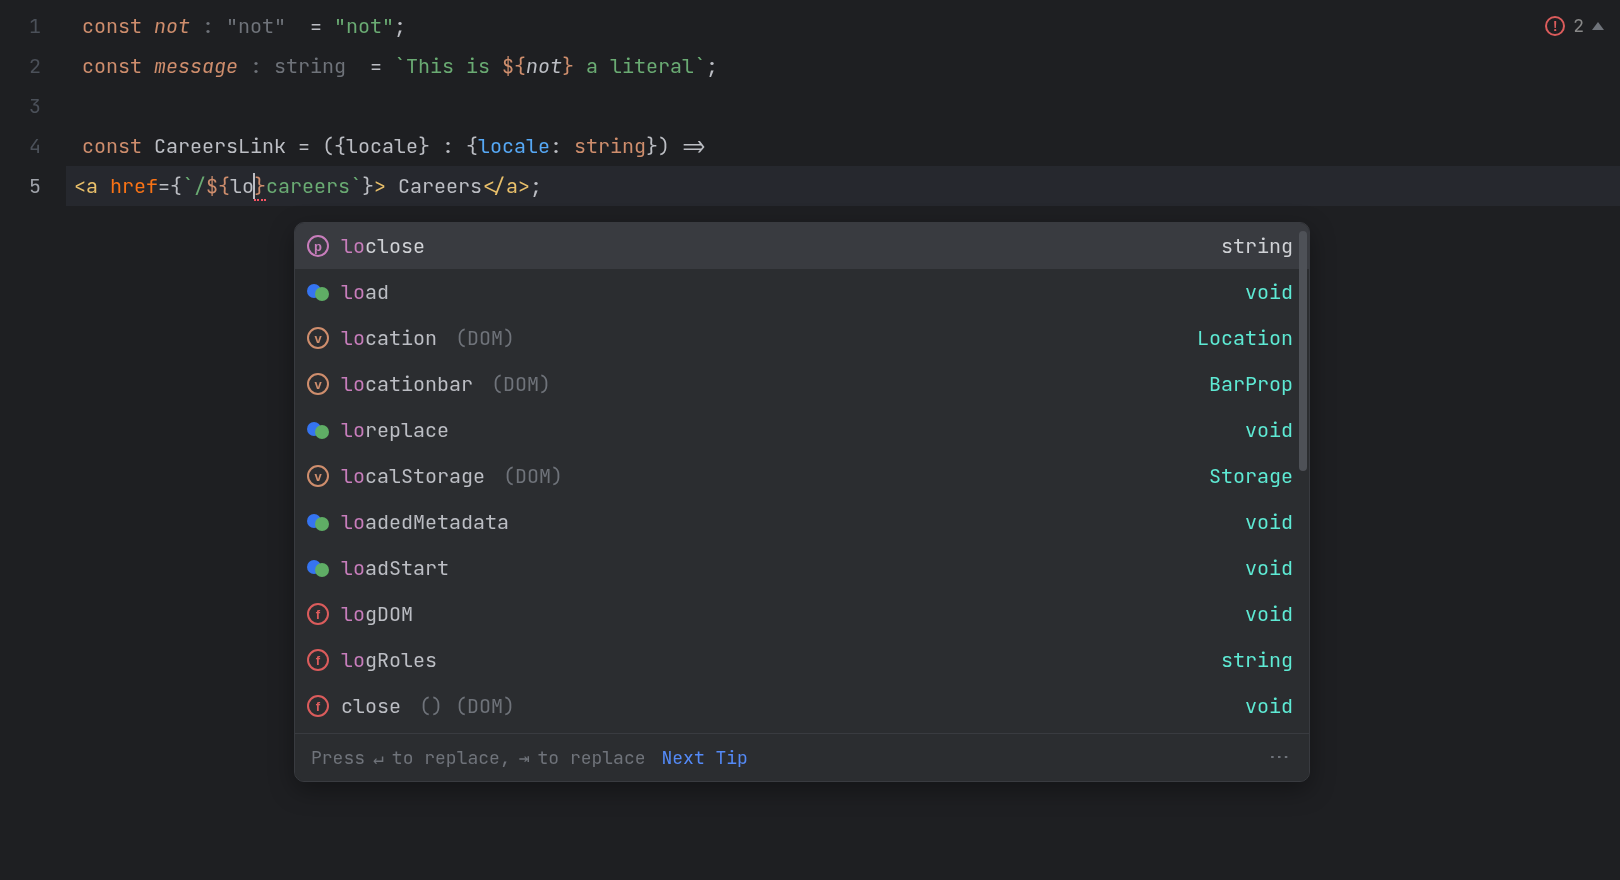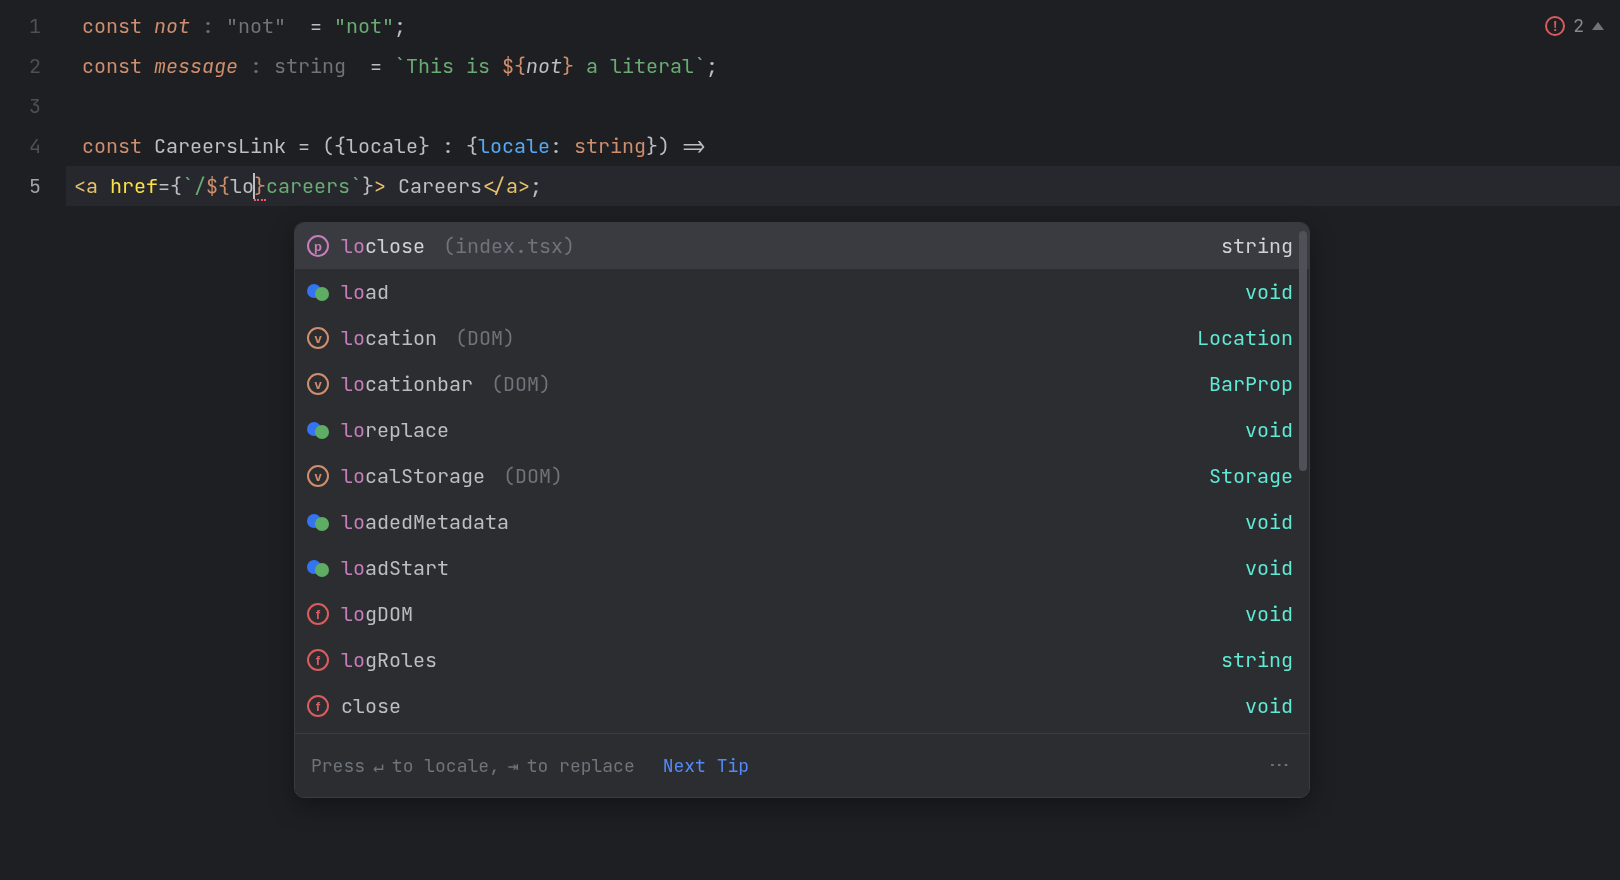--- a/index.html
+++ b/index.html
@@ -51,21 +51,21 @@
   
   .kw { color: #cf8e6d; margin-left: 8px; }
   .kw-it { color: #cf8e6d; font-style: italic; }
   .ident-it { color: #bcbec4; font-style: italic; }
   .type-hint { color: #6f737a; }
   .type-kw { color: #cf8e6d; }
   .str { color: #6aab73; }
   .op { color: #bcbec4; }
   .tag-br { color: #e8bf6a; }
   .tag-name { color: #e8bf6a; }
-  .attr { color: #fde047; }
+  .attr { color: #f97316; }
   .jsx-text { color: #bcbec4; }
   .param { color: #56a8f5; }
   .tmpl { color: #cf8e6d; }
 
   
   .caret {
     display: inline-block;
     width: 1.5px;
     height: 26px;
     background: #bcbec4;
@@ -164,34 +164,34 @@
 
   .popup-scrollbar {
     position: absolute;
     right: 2px; top: 8px;
     width: 8px; height: 240px;
     background: #4e5157;
     border-radius: 4px;
   }
 
   .popup-footer {
-    height: 64px;
+    height: 48px;
     background: #2b2d30;
     border-top: 1px solid #393b40;
     display: flex;
     align-items: center;
     padding: 0 16px;
     font-size: 18px;
     color: #6f737a;
     gap: 8px;
   }
   .popup-footer .keycap {
     font-family: monospace;
   }
-  .popup-footer .link { color: #548af7; margin-left: 20px; cursor: pointer; }
+  .popup-footer .link { color: #548af7; margin-left: 8px; cursor: pointer; }
   .popup-footer .dots {
     margin-left: auto;
     color: #6f737a;
     font-size: 20px;
     letter-spacing: 2px;
     cursor: pointer;
     writing-mode: vertical-rl;
   }
 </style>
 </head>
@@ -223,21 +223,20 @@
       <span>2</span>
       <span class="chev-up"></span>
     </div>
 
     <div class="popup">
       <div class="popup-list" id="popup-list">
         <div class="popup-scrollbar"></div>
       <div class="row sel">
             <span class="icon ic-p">p</span>
             <span class="name"><span class="match">lo</span><span>close</span></span>
-            <span class="hint">(index.tsx)</span>
             <span class="rtype">string</span>
           </div>
           <div class="row">
             <span class="icon ic-e"></span>
             <span class="name"><span class="match">lo</span><span>ad</span></span>
             <span class="hint"></span>
             <span class="rtype">void</span>
           </div>
           <div class="row">
             <span class="icon ic-v">v</span>
@@ -281,28 +280,29 @@
             <span class="rtype">void</span>
           </div>
           <div class="row">
             <span class="icon ic-f">f</span>
             <span class="name"><span class="match">lo</span><span>gRoles</span></span>
             <span class="rtype">string</span>
           </div>
           <div class="row">
             <span class="icon ic-f">f</span>
             <span class="name"><span class="match"></span><span>close</span></span>
+            <span class="hint">() (DOM)</span>
             <span class="rtype">void</span>
           </div>
           <div class="row clipped"></div>
         </div>
       <div class="popup-footer">
         <span>Press </span>
           <span class="keycap">↵</span>
-          <span> to locale, </span>
+          <span> to replace, </span>
           <span class="keycap">⇥</span>
           <span> to replace</span>
         <span class="link">Next Tip</span>
         <span class="dots">⋮</span>
       </div>
     </div>
 
   </div>
 </div>
 

